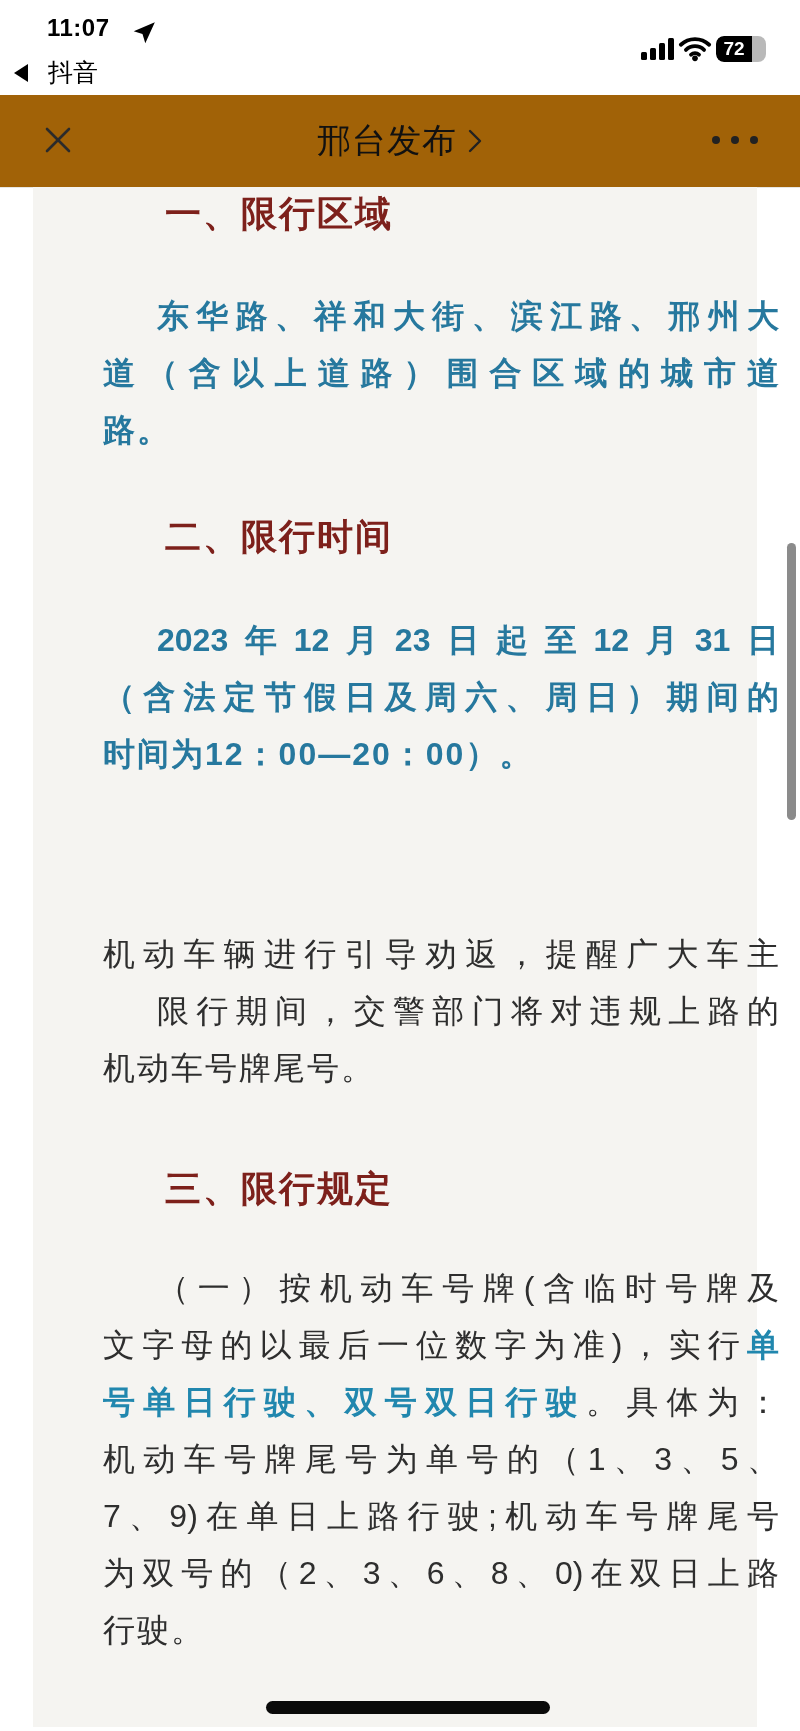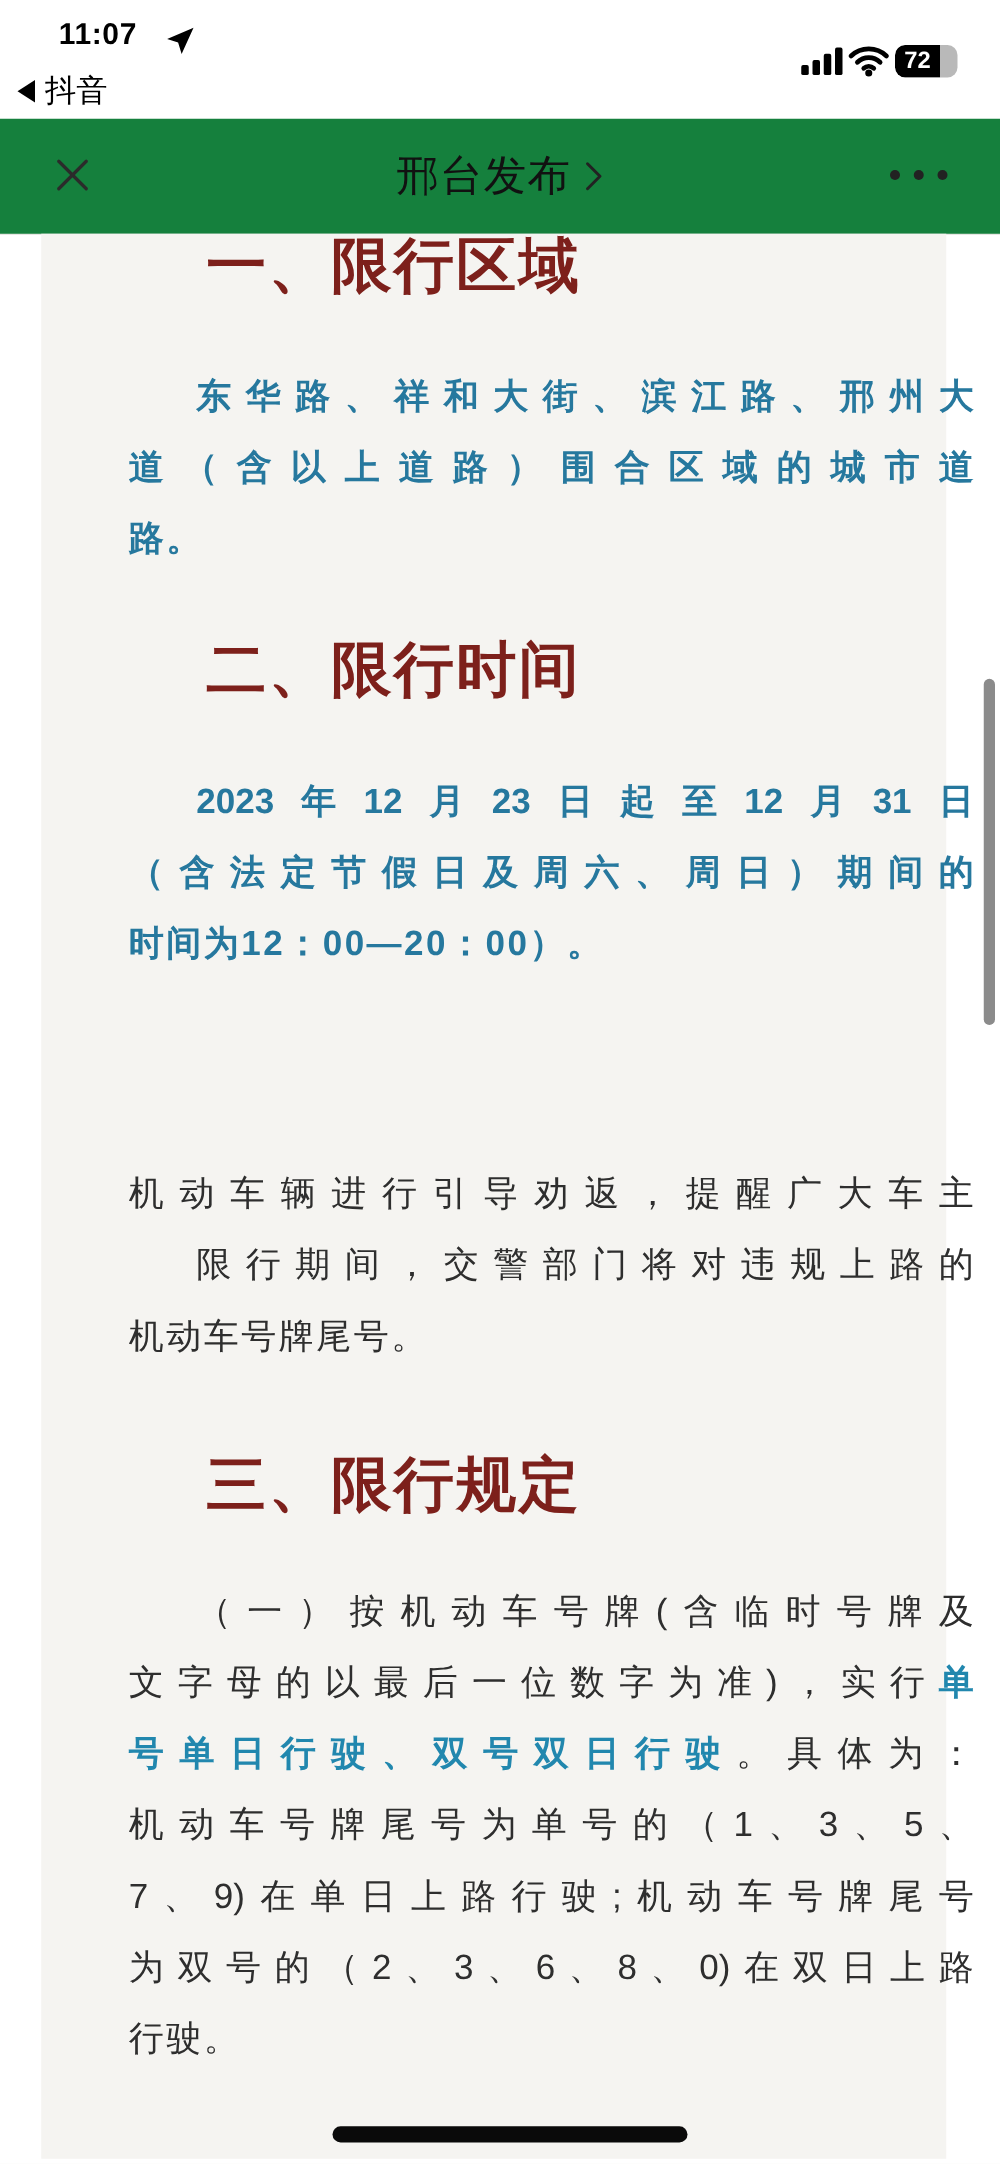--- a/index.html
+++ b/index.html
@@ -6,45 +6,45 @@
   body{
     width:800px;height:1731px;position:relative;overflow:hidden;
     background:#ffffff;
     font-family:"Liberation Sans", sans-serif;
     -webkit-font-smoothing:antialiased;
   }
   
   .statusbar{position:absolute;left:0;top:0;width:800px;height:95px;background:#fff;}
   .time{position:absolute;left:47px;top:14px;font-size:24px;font-weight:700;color:#000;letter-spacing:.5px;}
   .nav-arrow{position:absolute;left:131px;top:20px;width:26px;height:26px;}
-  .backapp{position:absolute;left:14px;top:56px;display:flex;align-items:center;gap:8px;}
+  .backapp{position:absolute;left:14px;top:56px;display:flex;align-items:center;gap:20px;}
   .back-tri{width:0;height:0;border-top:9px solid transparent;border-bottom:9px solid transparent;border-right:14px solid #000;}
   .backapp-label{font-size:25px;color:#000;}
   .sb-right{position:absolute;right:36px;top:36px;display:flex;align-items:center;gap:4px;}
   .bars{display:flex;align-items:flex-end;gap:3px;height:22px;}
   .bars i{display:block;width:6px;background:#000;border-radius:1.5px;}
   .wifi{width:34px;height:26px;}
   .battery{position:relative;width:50px;height:26px;border-radius:8px;background:#b9b9b9;overflow:hidden;}
   .battery .fill{position:absolute;left:0;top:0;bottom:0;background:#000;border-radius:8px 0 0 8px;}
   .battery .pct{position:absolute;left:0;top:0;bottom:0;display:flex;align-items:center;justify-content:center;
     color:#fff;font-size:19px;font-weight:700;}
   .batt-nub{width:4px;height:11px;background:#b9b9b9;border-radius:0 3px 3px 0;margin-left:-10px;}
   
-  .header{position:absolute;left:0;top:95px;width:800px;height:92px;background:#15803d;border-bottom:1px solid #e7e6e3;}
+  .header{position:absolute;left:0;top:95px;width:800px;height:92px;background:#a16207;border-bottom:1px solid #e7e6e3;}
   .close-btn{position:absolute;left:38px;top:25px;width:40px;height:40px;display:flex;align-items:center;justify-content:center;}
   .titlewrap{position:absolute;left:0;top:0;width:100%;height:100%;display:flex;align-items:center;justify-content:center;gap:10px;}
   .title{font-size:34px;font-weight:500;color:#111;letter-spacing:1px;}
   .more-btn{position:absolute;right:42px;top:28px;display:flex;gap:11px;align-items:center;height:34px;}
   .more-btn i{width:8px;height:8px;border-radius:50%;background:#222;display:block;}
   
   .article-bg{position:absolute;left:33px;top:187px;width:724px;height:1540px;background:var(--bg,#f5f4f1);}
   .textlayer{position:absolute;left:70px;top:0;width:676px;}
   .block{position:absolute;left:0;width:676px;}
-  .h-red{font-size:48px;line-height:57px;font-weight:700;color:var(--red,#7d201b);text-indent:62px;letter-spacing:2px;}
-  .line{font-size:28px;line-height:57px;color:#2e2e2e;text-align:justify;text-align-last:justify;}
+  .h-red{font-size:36px;line-height:57px;font-weight:700;color:var(--red,#7d201b);text-indent:62px;letter-spacing:2px;}
+  .line{font-size:32px;line-height:57px;color:#2e2e2e;text-align:justify;text-align-last:justify;}
   .line.first{text-indent:54px;}
   .line.last{text-align-last:left;letter-spacing:2px;}
   .seg-b{color:var(--blue,#26789e);font-weight:700;}
   .seg-k{color:#2e2e2e;font-weight:400;}
   .seg-hl{color:var(--hl,#2187ae);font-weight:700;}
   
   .scrollbar{position:absolute;left:787px;top:543px;width:9px;height:277px;border-radius:5px;background:#8b8b8b;}
   .home-indicator{position:absolute;left:266px;top:1701px;width:284px;height:13px;border-radius:7px;background:#0a0a0a;}
 </style>
 </head>

